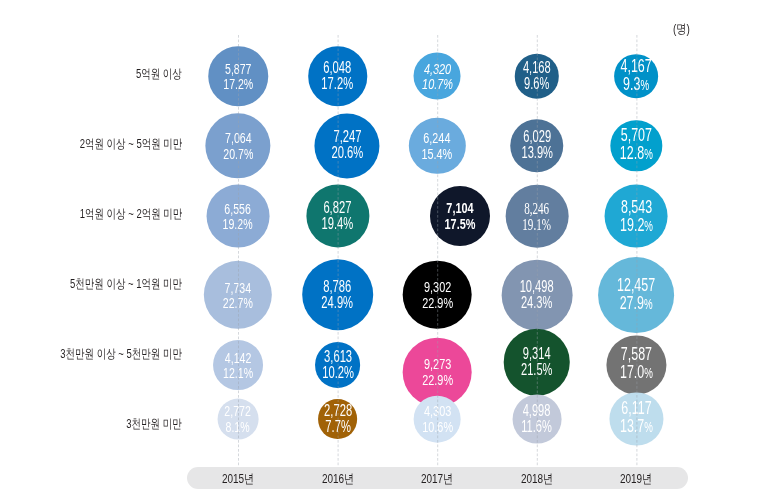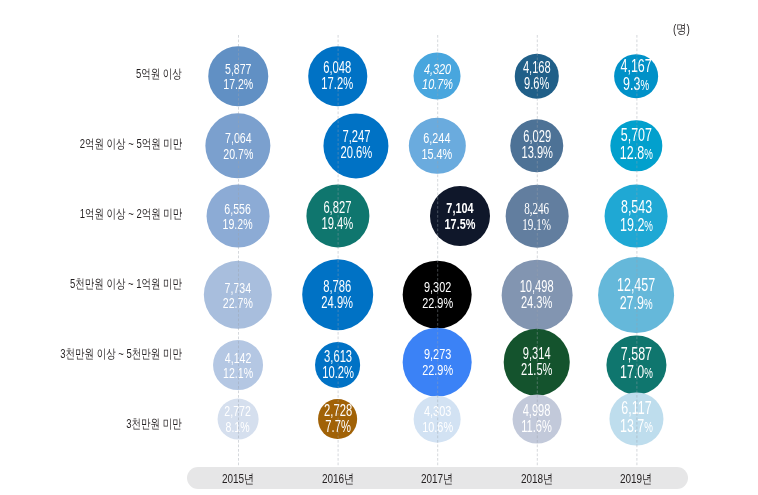--- a/index.html
+++ b/index.html
@@ -91,21 +91,21 @@
           <div>2,772</div>
           <div><span>8.1</span><span class="pctsign">%</span></div>
         </div>
       </div>
       <div class="bubble" style="left: 337.6px; top: 76.2px; width: 59.5136px; height: 59.5136px; background: rgb(0, 114, 197);">
         <div class="txt" style="font-size: 15.9px; line-height: 16.218px;">
           <div>6,048</div>
           <div><span>17.2</span><span class="pctsign">%</span></div>
         </div>
       </div>
-      <div class="bubble" style="left: 356px; top: 145.6px; width: 65.1307px; height: 65.1307px; background: rgb(0, 114, 197);">
+      <div class="bubble" style="left: 347px; top: 145.6px; width: 65.1307px; height: 65.1307px; background: rgb(0, 114, 197);">
         <div class="txt" style="font-size: 15.9px; line-height: 16.218px;">
           <div>7,247</div>
           <div><span>20.6</span><span class="pctsign">%</span></div>
         </div>
       </div>
       <div class="bubble" style="left: 337.6px; top: 216.2px; width: 63.2052px; height: 63.2052px; background: #0f766e;">
         <div class="txt" style="font-size: 15.9px; line-height: 16.218px;">
           <div>6,827</div>
           <div><span>19.4</span><span class="pctsign">%</span></div>
         </div>
@@ -145,21 +145,21 @@
           <div>7,104</div>
           <div><span>17.5</span><span class="pctsign">%</span></div>
         </div>
       </div>
       <div class="bubble" style="left: 437.2px; top: 294.8px; width: 68.6704px; height: 68.6704px; background: #000000;">
         <div class="txt" style="font-size: 15.45px; line-height: 15.759px;">
           <div>9,302</div>
           <div><span>22.9</span><span class="pctsign">%</span></div>
         </div>
       </div>
-      <div class="bubble" style="left: 437.2px; top: 362px; width: 68.6704px; height: 68.6704px; background: #3b82f6;">
+      <div class="bubble" style="left: 437.2px; top: 372px; width: 68.6704px; height: 68.6704px; background: #ec4899;">
         <div class="txt" style="font-size: 15.45px; line-height: 15.759px;">
           <div>9,273</div>
           <div><span>22.9</span><span class="pctsign">%</span></div>
         </div>
       </div>
       <div class="bubble" style="left: 437.2px; top: 418.9px; width: 46.7202px; height: 46.7202px; background: rgb(210, 226, 243);">
         <div class="txt" style="font-size: 15.45px; line-height: 15.759px;">
           <div>4,303</div>
           <div><span>10.6</span><span class="pctsign">%</span></div>
         </div>
@@ -217,21 +217,21 @@
           <div>8,543</div>
           <div><span>19.2</span><span class="pctsign" style="font-size: 13.806px;">%</span></div>
         </div>
       </div>
       <div class="bubble" style="left: 636.4px; top: 294.8px; width: 75.7973px; height: 75.7973px; background: rgb(101, 184, 218);">
         <div class="txt" style="font-size: 17.7px; line-height: 18.054px;">
           <div>12,457</div>
           <div><span>27.9</span><span class="pctsign" style="font-size: 13.806px;">%</span></div>
         </div>
       </div>
-      <div class="bubble" style="left: 636.4px; top: 364.8px; width: 59.1666px; height: 59.1666px; background: #0f766e;">
+      <div class="bubble" style="left: 636.4px; top: 364.8px; width: 59.1666px; height: 59.1666px; background: #737373;">
         <div class="txt" style="font-size: 17.7px; line-height: 18.054px;">
           <div>7,587</div>
           <div><span>17.0</span><span class="pctsign" style="font-size: 13.806px;">%</span></div>
         </div>
       </div>
       <div class="bubble" style="left: 636.4px; top: 418.9px; width: 53.1144px; height: 53.1144px; background: rgb(190, 221, 237);">
         <div class="txt" style="font-size: 17.7px; line-height: 18.054px;">
           <div>6,117</div>
           <div><span>13.7</span><span class="pctsign" style="font-size: 13.806px;">%</span></div>
         </div>

